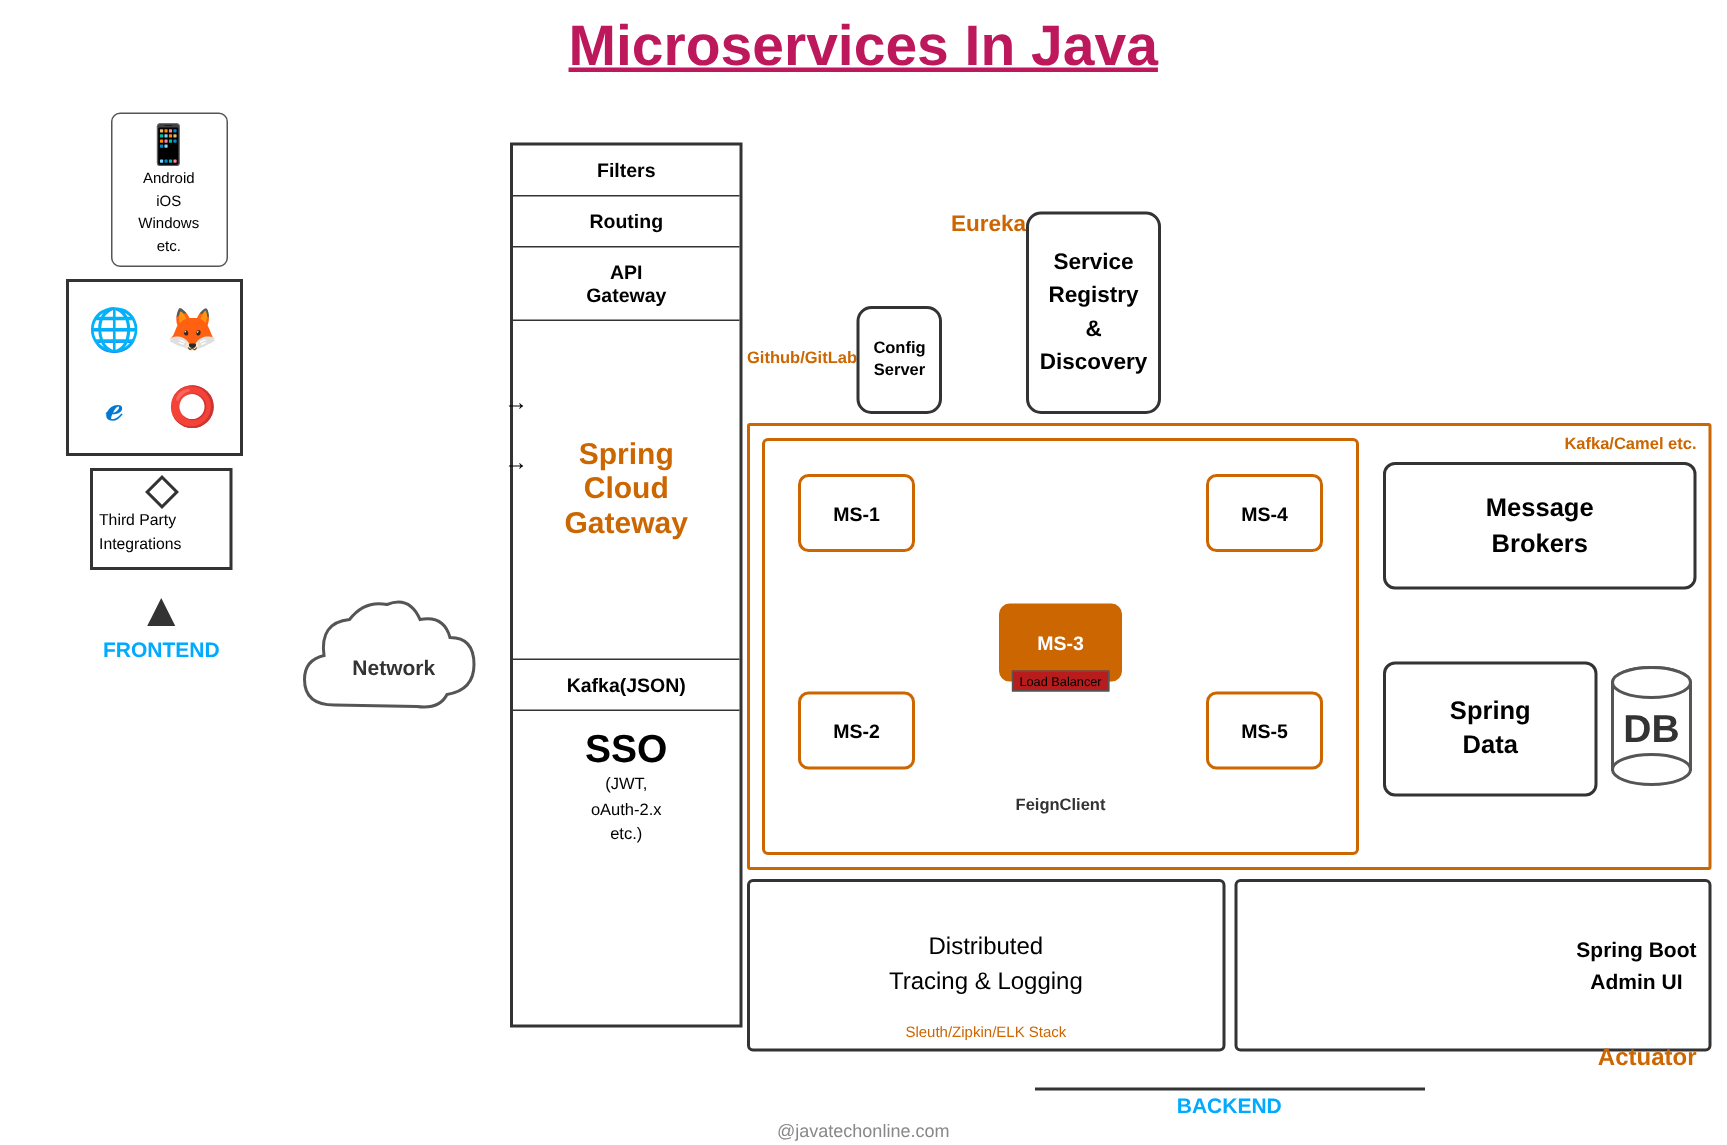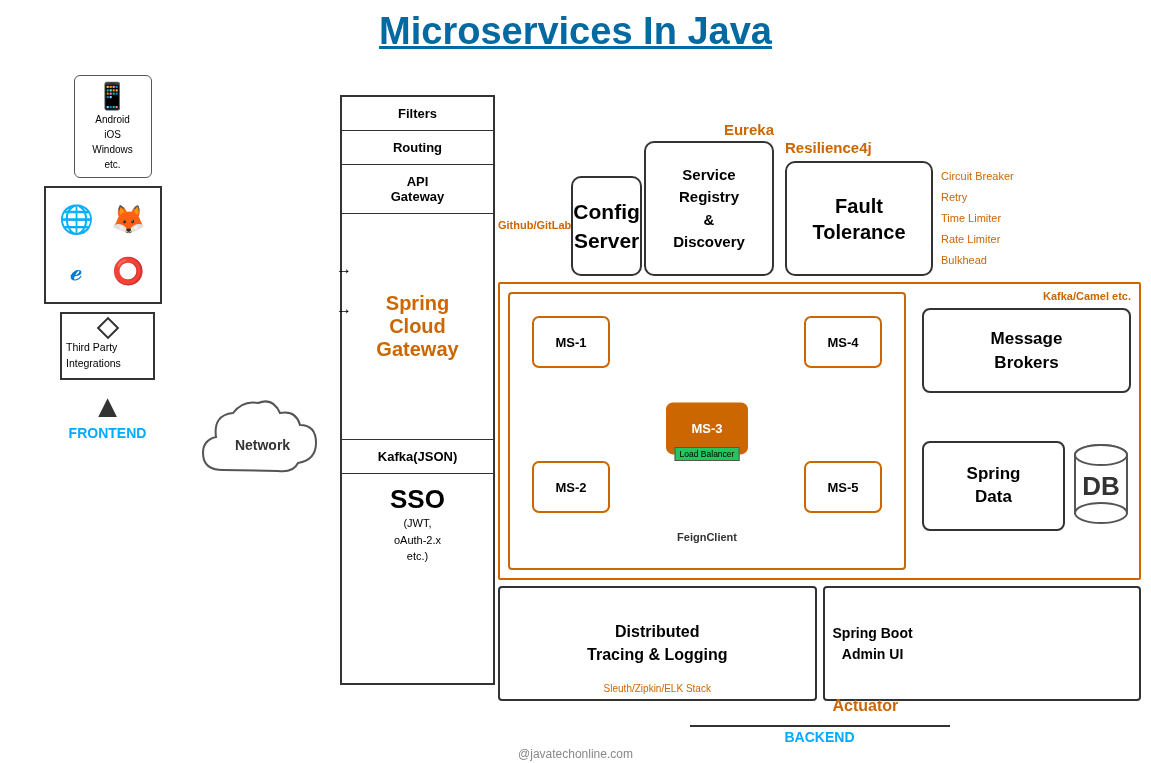--- a/index.html
+++ b/index.html
@@ -16,21 +16,21 @@
       height: 763px;
       background: #fff;
       position: relative;
       padding: 10px;
     }
     .main-title {
       text-align: center;
       font-size: 38px;
       font-weight: bold;
       text-decoration: underline;
-      color: #0369a1;
+      color: #be185d;
       margin-bottom: 12px;
     }
 
     
     .left-side {
       width: 175px;
       display: flex;
       flex-direction: column;
       align-items: center;
       justify-content: flex-start;
@@ -105,54 +105,41 @@
         <div style="font-size:11px; line-height:1.5;">(JWT,<br>oAuth-2.x<br>etc.)</div>
       </div>
     </div>
 
     <div style="flex:1; display:flex; flex-direction:column; margin-left:3px; margin-top:30px;">
 
       <div style="display:flex; height:185px; align-items:flex-end; gap:6px; padding-bottom:4px;">
 
         <div style="display:flex; flex-direction:row; align-items:center; width:130px;">
           <div style="color:#cc6600; font-size:11px; font-weight:bold; margin-bottom:3px;">Github/GitLab</div>
-          <div style="border:2px solid #333; border-radius:10px; width:110px; height:100px; display:flex; align-items:center; justify-content:center; text-align:center; font-size:21px; font-weight:bold; line-height:1.4;">Config<br>Server</div>
+          <div style="border:2px solid #333; border-radius:10px; width:110px; height:72px; display:flex; align-items:center; justify-content:center; text-align:center; font-size:11px; font-weight:bold; line-height:1.4;">Config<br>Server</div>
         </div>
 
-        <div style="display:flex; flex-direction:column; align-items:flex-end; width:140px;">
+        <div style="display:flex; align-items:flex-start; width:140px;">
           <div style="color:#cc6600; font-size:15px; font-weight:bold; margin-bottom:3px;">Eureka</div>
           <div style="border:2.5px solid #333; border-radius:10px; width:130px; height:135px; display:flex; align-items:center; justify-content:center; text-align:center; font-size:15px; font-weight:bold; line-height:1.5;">Service<br>Registry<br>&amp;<br>Discovery</div>
         </div>
 
-        <div style="flex:1; display:flex; flex-direction:column; padding-left:5px;">
-          <div style="color:#cc6600; font-size:15px; font-weight:bold; margin-bottom:5px;">Resilience4j</div>
-          <div style="display:flex; gap:8px; align-items:center;">
-            <div style="border:2.5px solid #333; border-radius:10px; width:148px; height:115px; display:flex; align-items:center; justify-content:center; text-align:center; font-size:20px; font-weight:bold; line-height:1.3;">Fault<br>Tolerance</div>
-            <div style="font-size:11px; color:#cc6600; line-height:1.9;">
-              <div>Circuit Breaker</div>
-              <div>Retry</div>
-              <div>Time Limiter</div>
-              <div>Rate Limiter</div>
-              <div>Bulkhead</div>
-            </div>
-          </div>
-        </div>
       </div>
 
       <div style="display:flex; flex:1; margin-top:2px; border:2.5px solid #cc6600; border-radius:2px; background:#fff;">
 
         <div style="flex:1; border:2.5px solid #cc6600; border-radius:4px; margin:8px; position:relative; min-height:200px;">
 
           <div style="position:absolute; top:22px; left:22px; width:78px; height:52px; border:2.5px solid #cc6600; border-radius:7px; display:flex; align-items:center; justify-content:center; font-size:13px; font-weight:bold;">MS-1</div>
 
           <div style="position:absolute; top:22px; right:22px; width:78px; height:52px; border:2.5px solid #cc6600; border-radius:7px; display:flex; align-items:center; justify-content:center; font-size:13px; font-weight:bold;">MS-4</div>
 
           <div style="position:absolute; top:50%; left:50%; transform:translate(-50%,-55%); width:82px; height:52px; border:2.5px solid #cc6600; border-radius:7px; background:#cc6600; color:#fff; display:flex; align-items:center; justify-content:center; font-size:13px; font-weight:bold;">MS-3</div>
 
-          <div style="position:absolute; top:56%; left:50%; transform:translateX(-50%); font-size:8.5px; border:1px solid #555; padding:1px 4px; background:#22c55e; white-space:nowrap;">Load Balancer</div>
+          <div style="position:absolute; top:56%; left:50%; transform:translateX(-50%); font-size:8.5px; border:1px solid #555; padding:1px 4px; background:#b91c1c; white-space:nowrap;">Load Balancer</div>
 
           <div style="position:absolute; bottom:55px; left:22px; width:78px; height:52px; border:2.5px solid #cc6600; border-radius:7px; display:flex; align-items:center; justify-content:center; font-size:13px; font-weight:bold;">MS-2</div>
 
           <div style="position:absolute; bottom:55px; right:22px; width:78px; height:52px; border:2.5px solid #cc6600; border-radius:7px; display:flex; align-items:center; justify-content:center; font-size:13px; font-weight:bold;">MS-5</div>
 
           <div style="position:absolute; bottom:25px; left:50%; transform:translateX(-50%); font-size:11px; color:#333; white-space:nowrap; font-weight:bold;">FeignClient</div>
         </div>
 
         <div style="width:225px; display:flex; flex-direction:column; padding:6px 8px; gap:6px;">
           <div style="font-size:11px; color:#cc6600; font-weight:bold; text-align:right;">Kafka/Camel etc.</div>
@@ -171,25 +158,25 @@
               </svg>
               <div style="position:absolute; top:50%; left:50%; transform:translate(-50%,-50%); font-size:26px; font-weight:bold; color:#333;">DB</div>
             </div>
           </div>
         </div>
       </div>
 
       <div style="display:flex; height:115px; margin-top:6px; gap:6px; position:relative;">
 
         <div style="flex:1; border:2px solid #333; border-radius:4px; display:flex; flex-direction:column; align-items:center; justify-content:center; position:relative; padding:8px;">
-          <div style="font-size:16px; font-weight:bold; text-align:center; line-height:1.4;">Distributed<br>Tracing &amp; Logging</div>
+          <div style="font-size:16px; font-weight:normal; text-align:center; line-height:1.4;">Distributed<br>Tracing &amp; Logging</div>
           <div style="position:absolute; bottom:5px; font-size:10px; color:#cc6600;">Sleuth/Zipkin/ELK Stack</div>
         </div>
 
-        <div style="flex:1; border:2px solid #333; border-radius:4px; display:flex; flex-direction:column; align-items:flex-start; justify-content:center; position:relative; padding:8px;">
+        <div style="flex:1; border:2px solid #333; border-radius:4px; display:flex; flex-direction:column; align-items:flex-end; justify-content:center; position:relative; padding:8px;">
           <div style="font-size:14px; font-weight:bold; text-align:center; line-height:1.5;">Spring Boot<br>Admin UI</div>
           <div style="position:absolute; bottom:-16px; font-size:16px; color:#cc6600; font-weight:bold;">Actuator</div>
         </div>
       </div>
 
       <div style="display:flex; justify-content:center; align-items:center; margin-top:24px; gap:0;">
         <div style="display:flex; flex-direction:column; align-items:center;">
           <div style="width:260px; height:2px; background:#333;"></div>
           <div style="color:#00aaff; font-weight:bold; font-size:14px; margin-top:2px;">BACKEND</div>
         </div>

